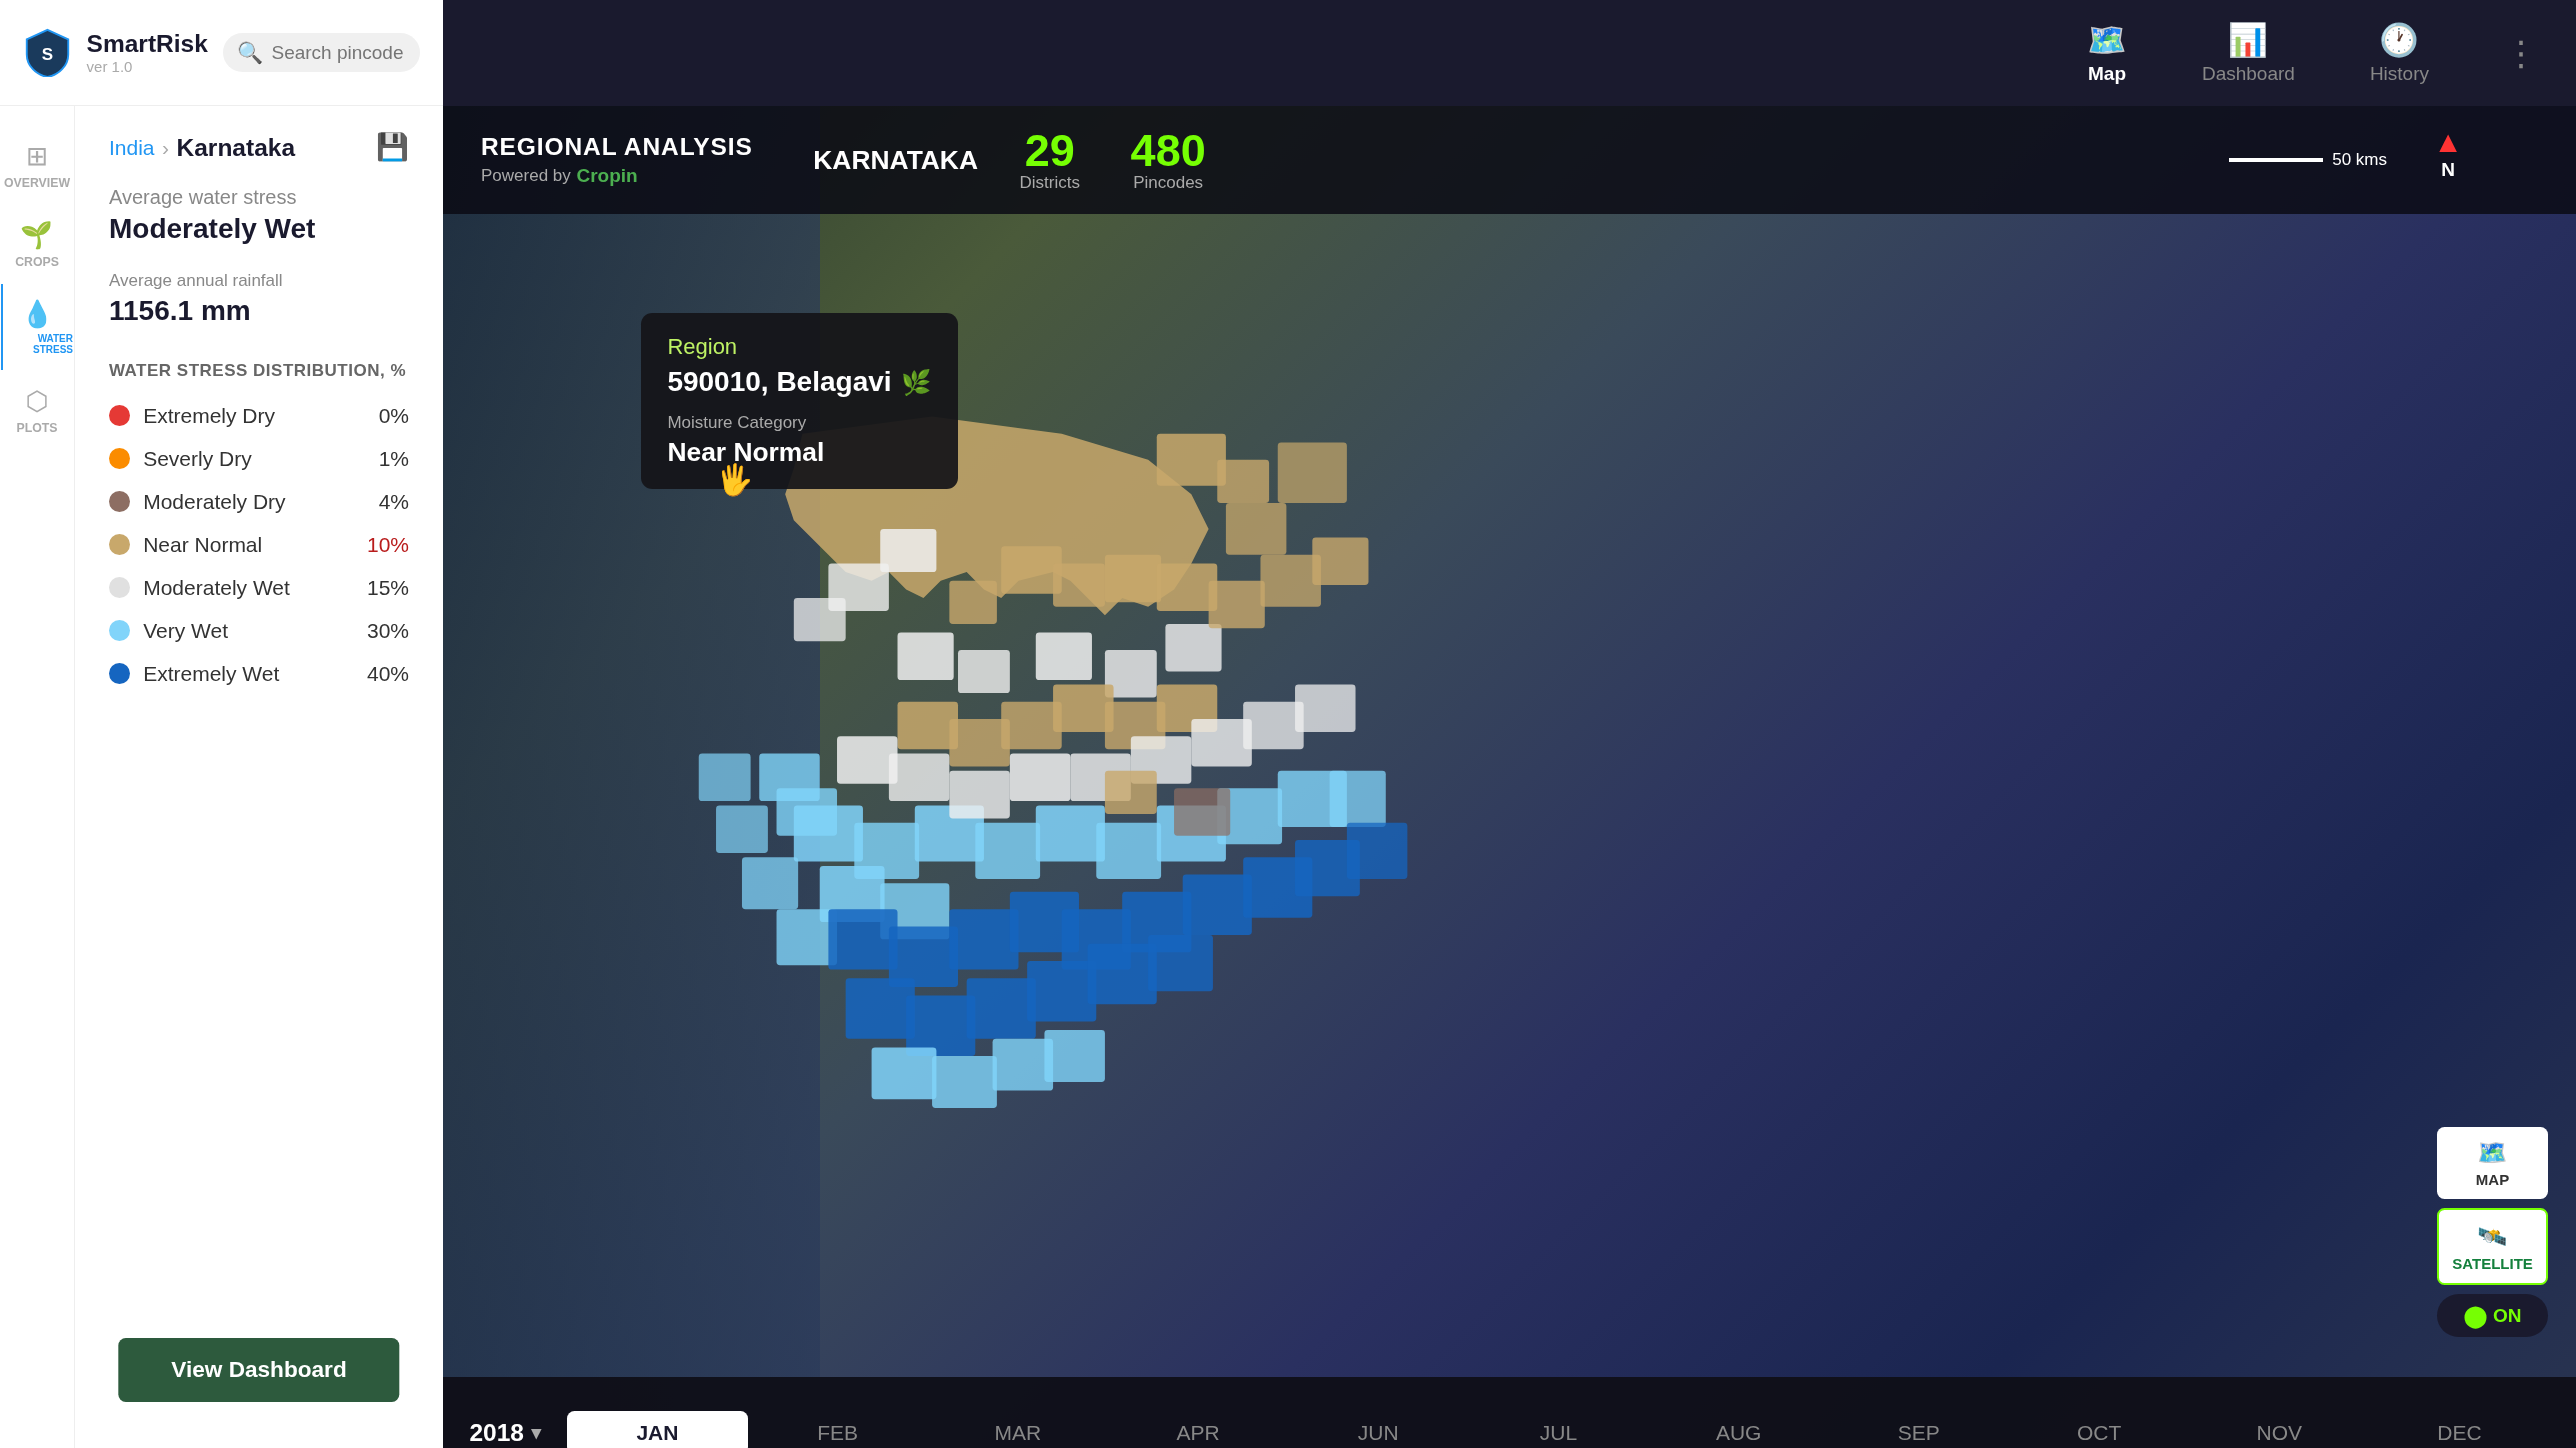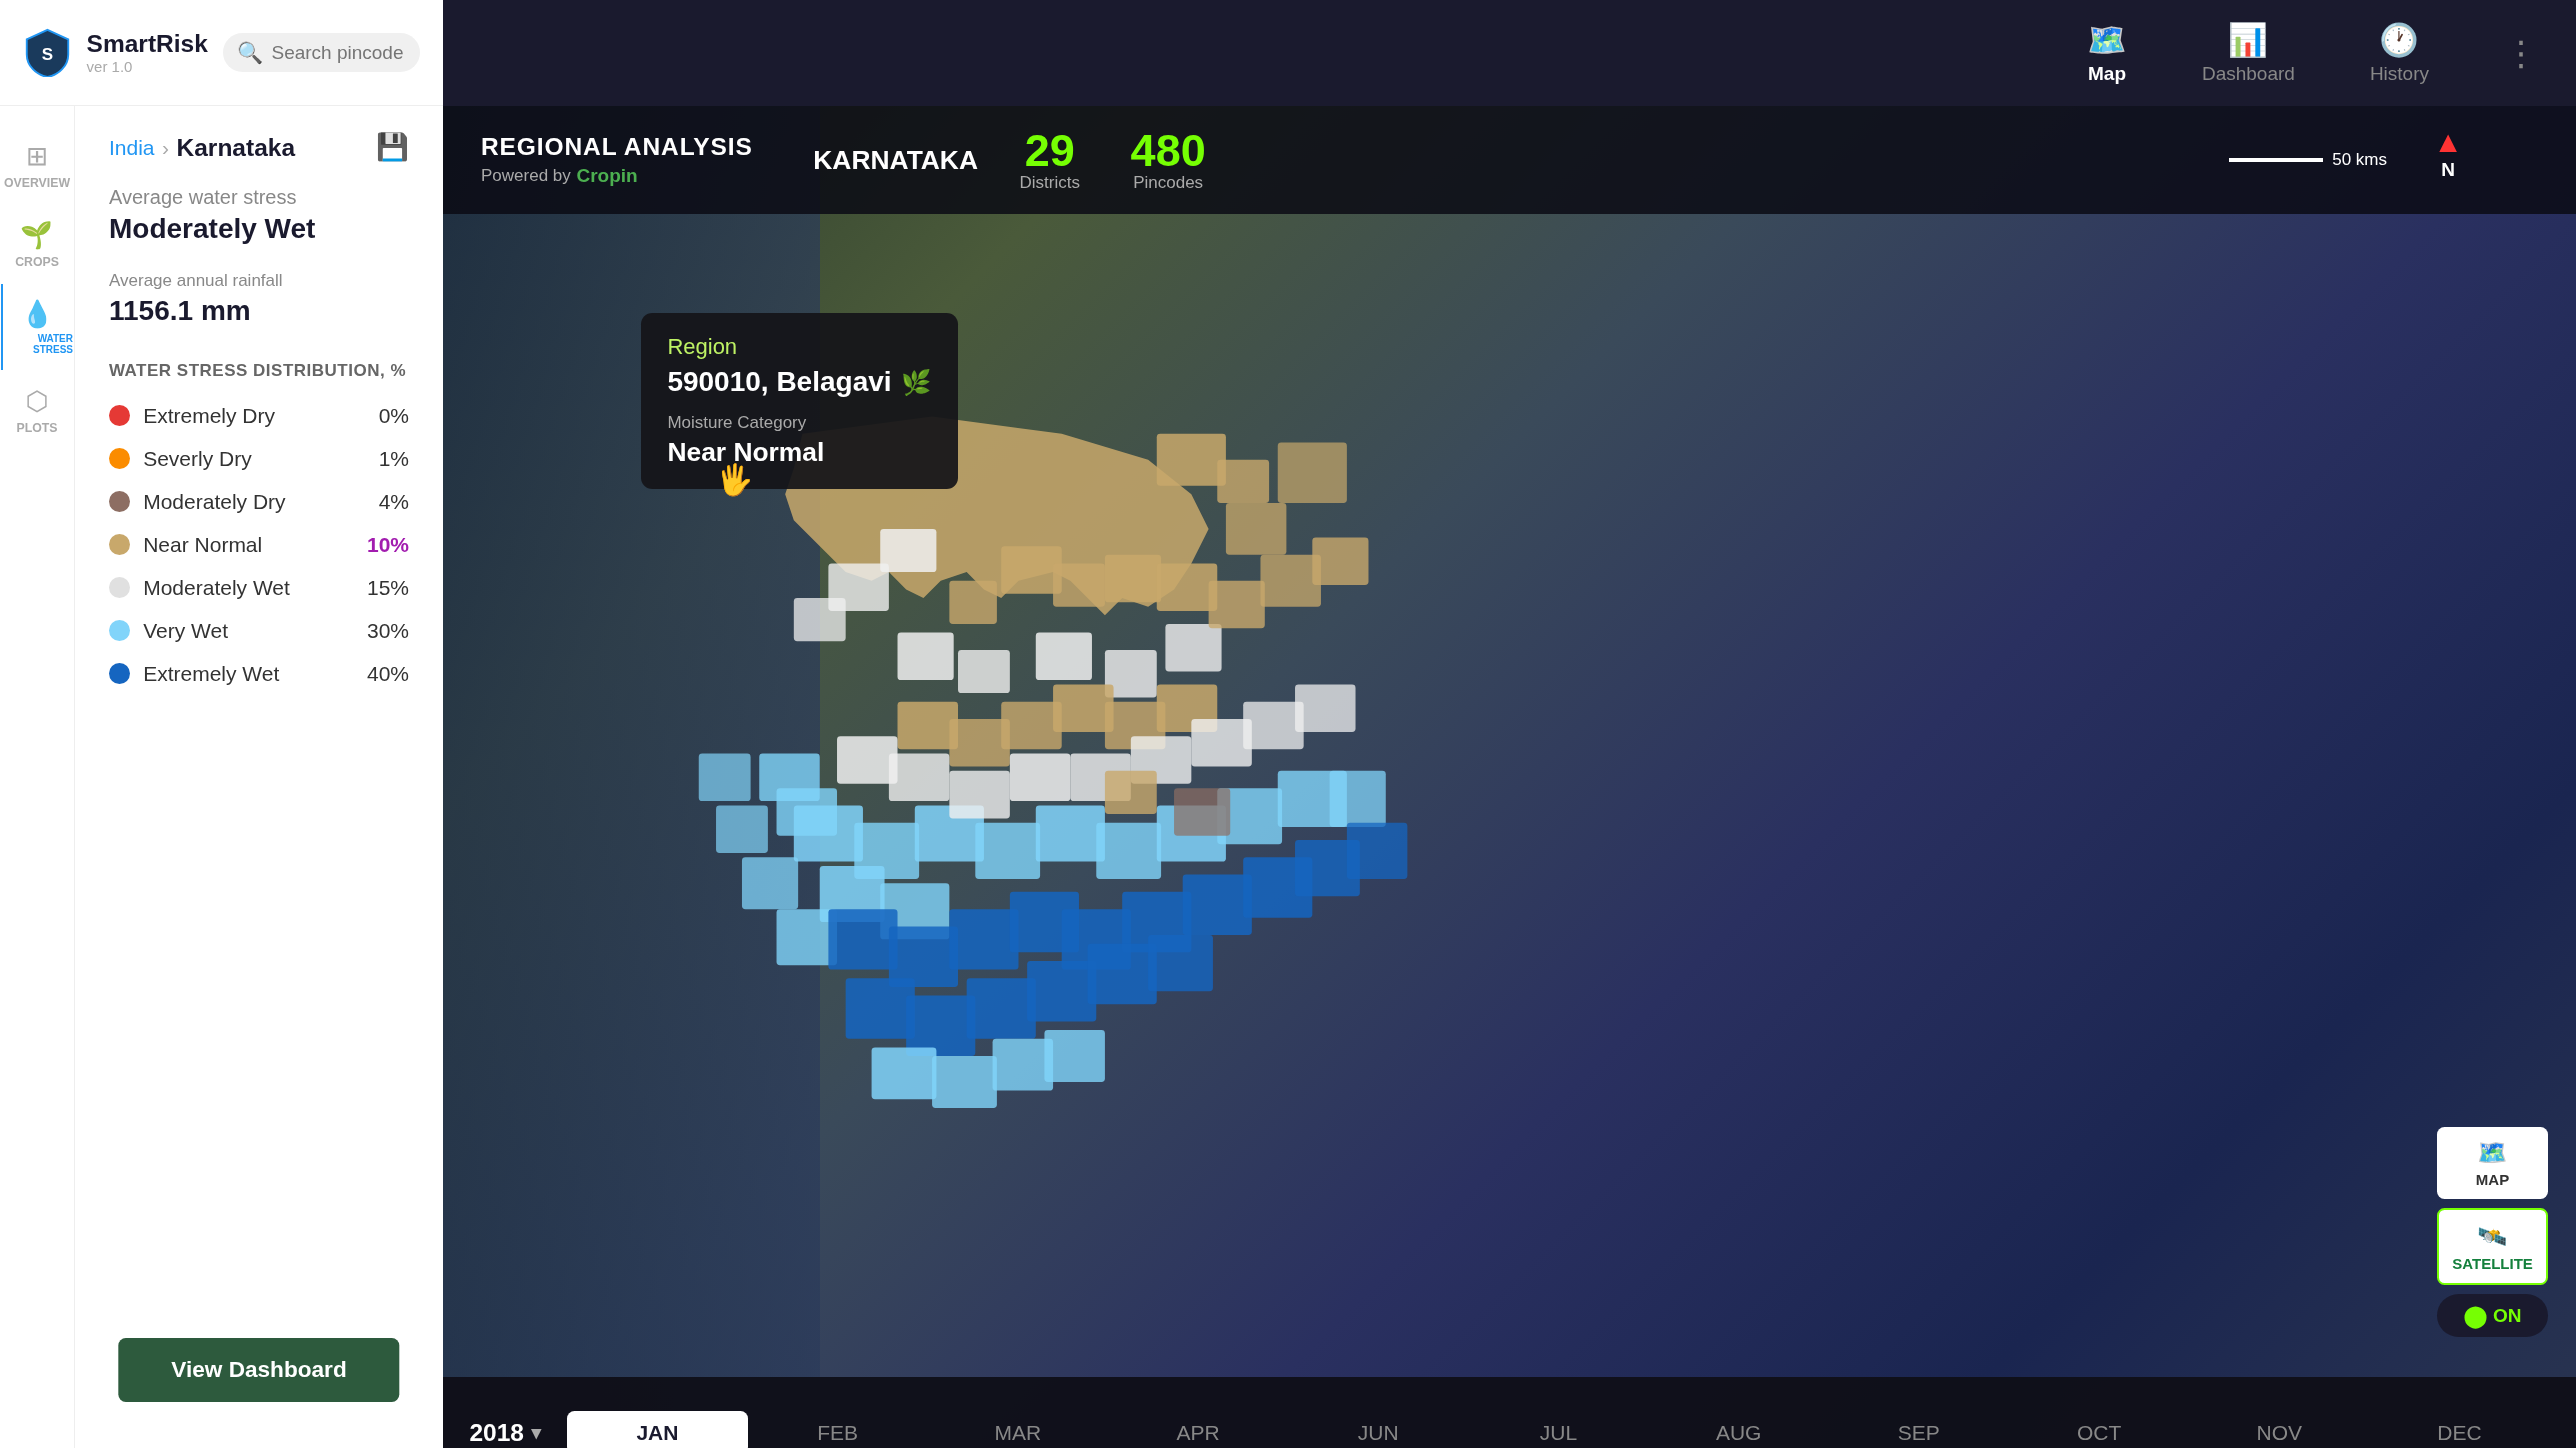--- a/index.html
+++ b/index.html
@@ -101,21 +101,21 @@
           <span style="font-size:21px;color:#333;font-weight:500;">1%</span>
         </div>
         <div style="display:flex;align-items:center;margin-bottom:19px;gap:13.2px;">
           <div style="width:21px;height:21px;border-radius:50%;background:#8d6e63;flex-shrink:0;"></div>
           <span style="flex:1;font-size:21px;color:#333;">Moderately Dry</span>
           <span style="font-size:21px;color:#333;font-weight:500;">4%</span>
         </div>
         <div style="display:flex;align-items:center;margin-bottom:19px;gap:13.2px;">
           <div style="width:21px;height:21px;border-radius:50%;background:#c8a86b;flex-shrink:0;"></div>
           <span style="flex:1;font-size:21px;color:#333;">Near Normal</span>
-          <span style="font-size:21px;color:#a21caf;font-weight:700;">10%</span>
+          <span style="font-size:21px;color:#b91c1c;font-weight:400;">10%</span>
         </div>
         <div style="display:flex;align-items:center;margin-bottom:19px;gap:13.2px;">
           <div style="width:21px;height:21px;border-radius:50%;background:#e0e0e0;flex-shrink:0;"></div>
           <span style="flex:1;font-size:21px;color:#333;">Moderately Wet</span>
           <span style="font-size:21px;color:#333;font-weight:500;">15%</span>
         </div>
         <div style="display:flex;align-items:center;margin-bottom:19px;gap:13.2px;">
           <div style="width:21px;height:21px;border-radius:50%;background:#81d4fa;flex-shrink:0;"></div>
           <span style="flex:1;font-size:21px;color:#333;">Very Wet</span>
           <span style="font-size:21px;color:#333;font-weight:500;">30%</span>

